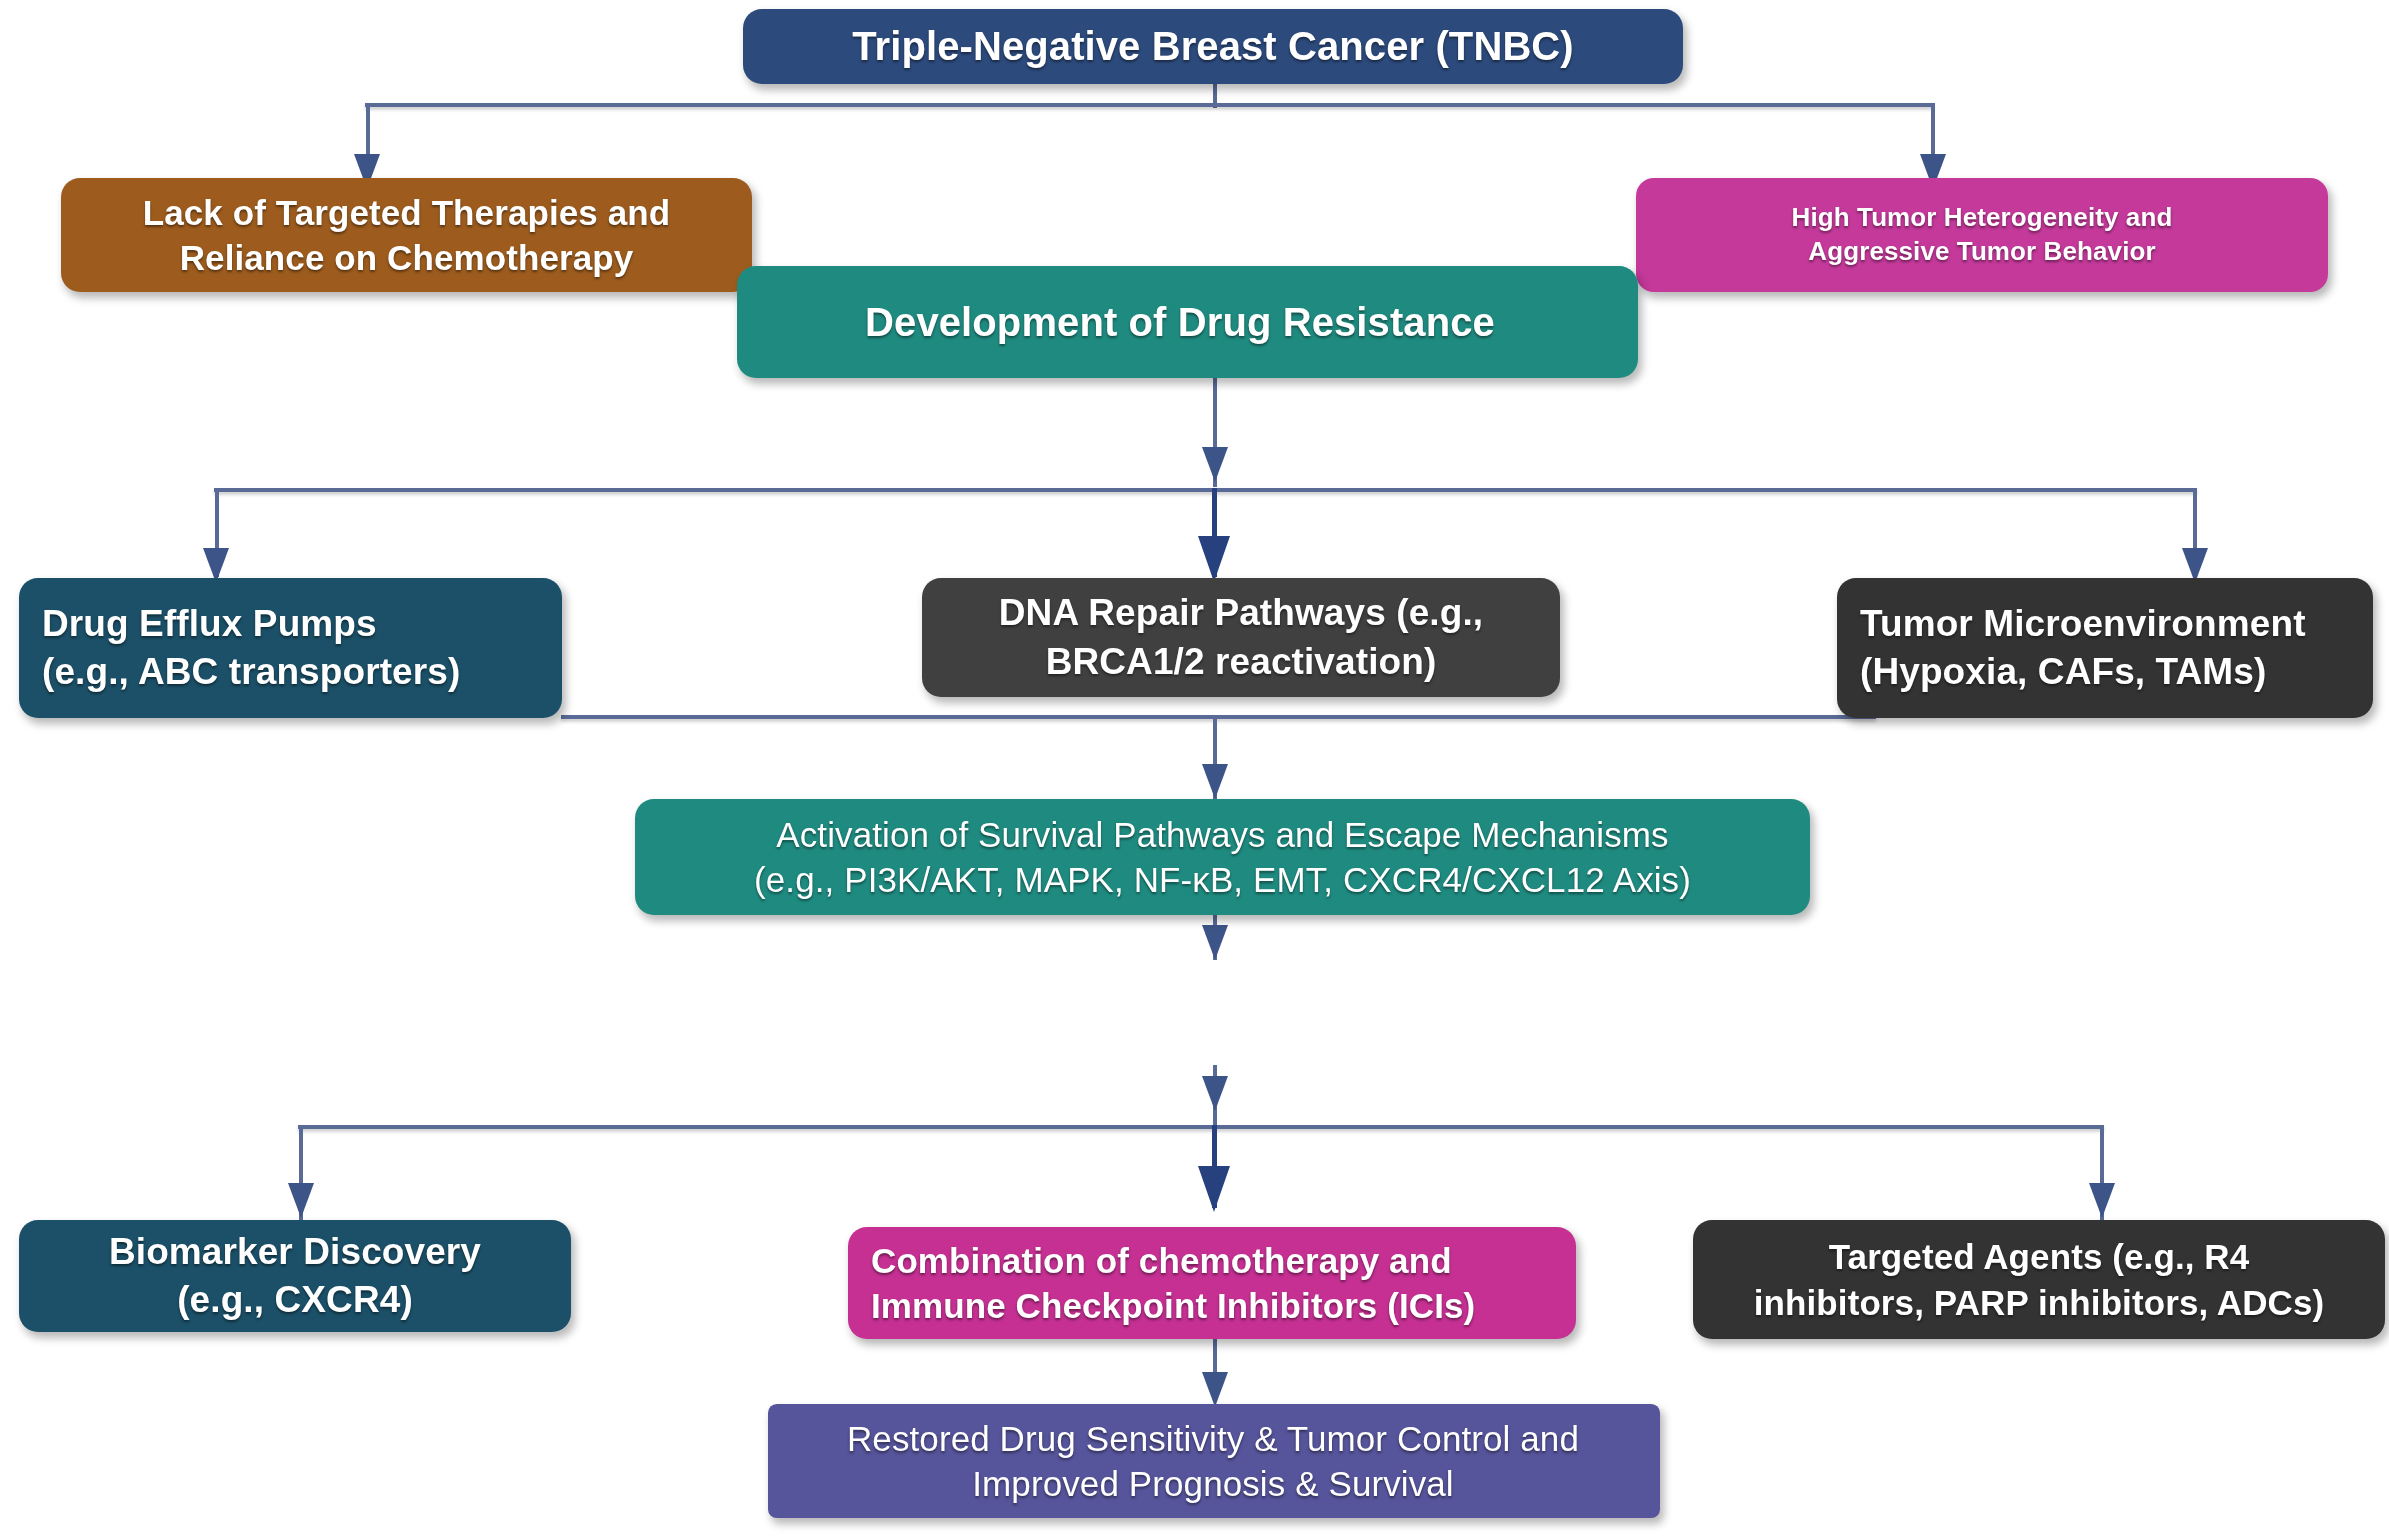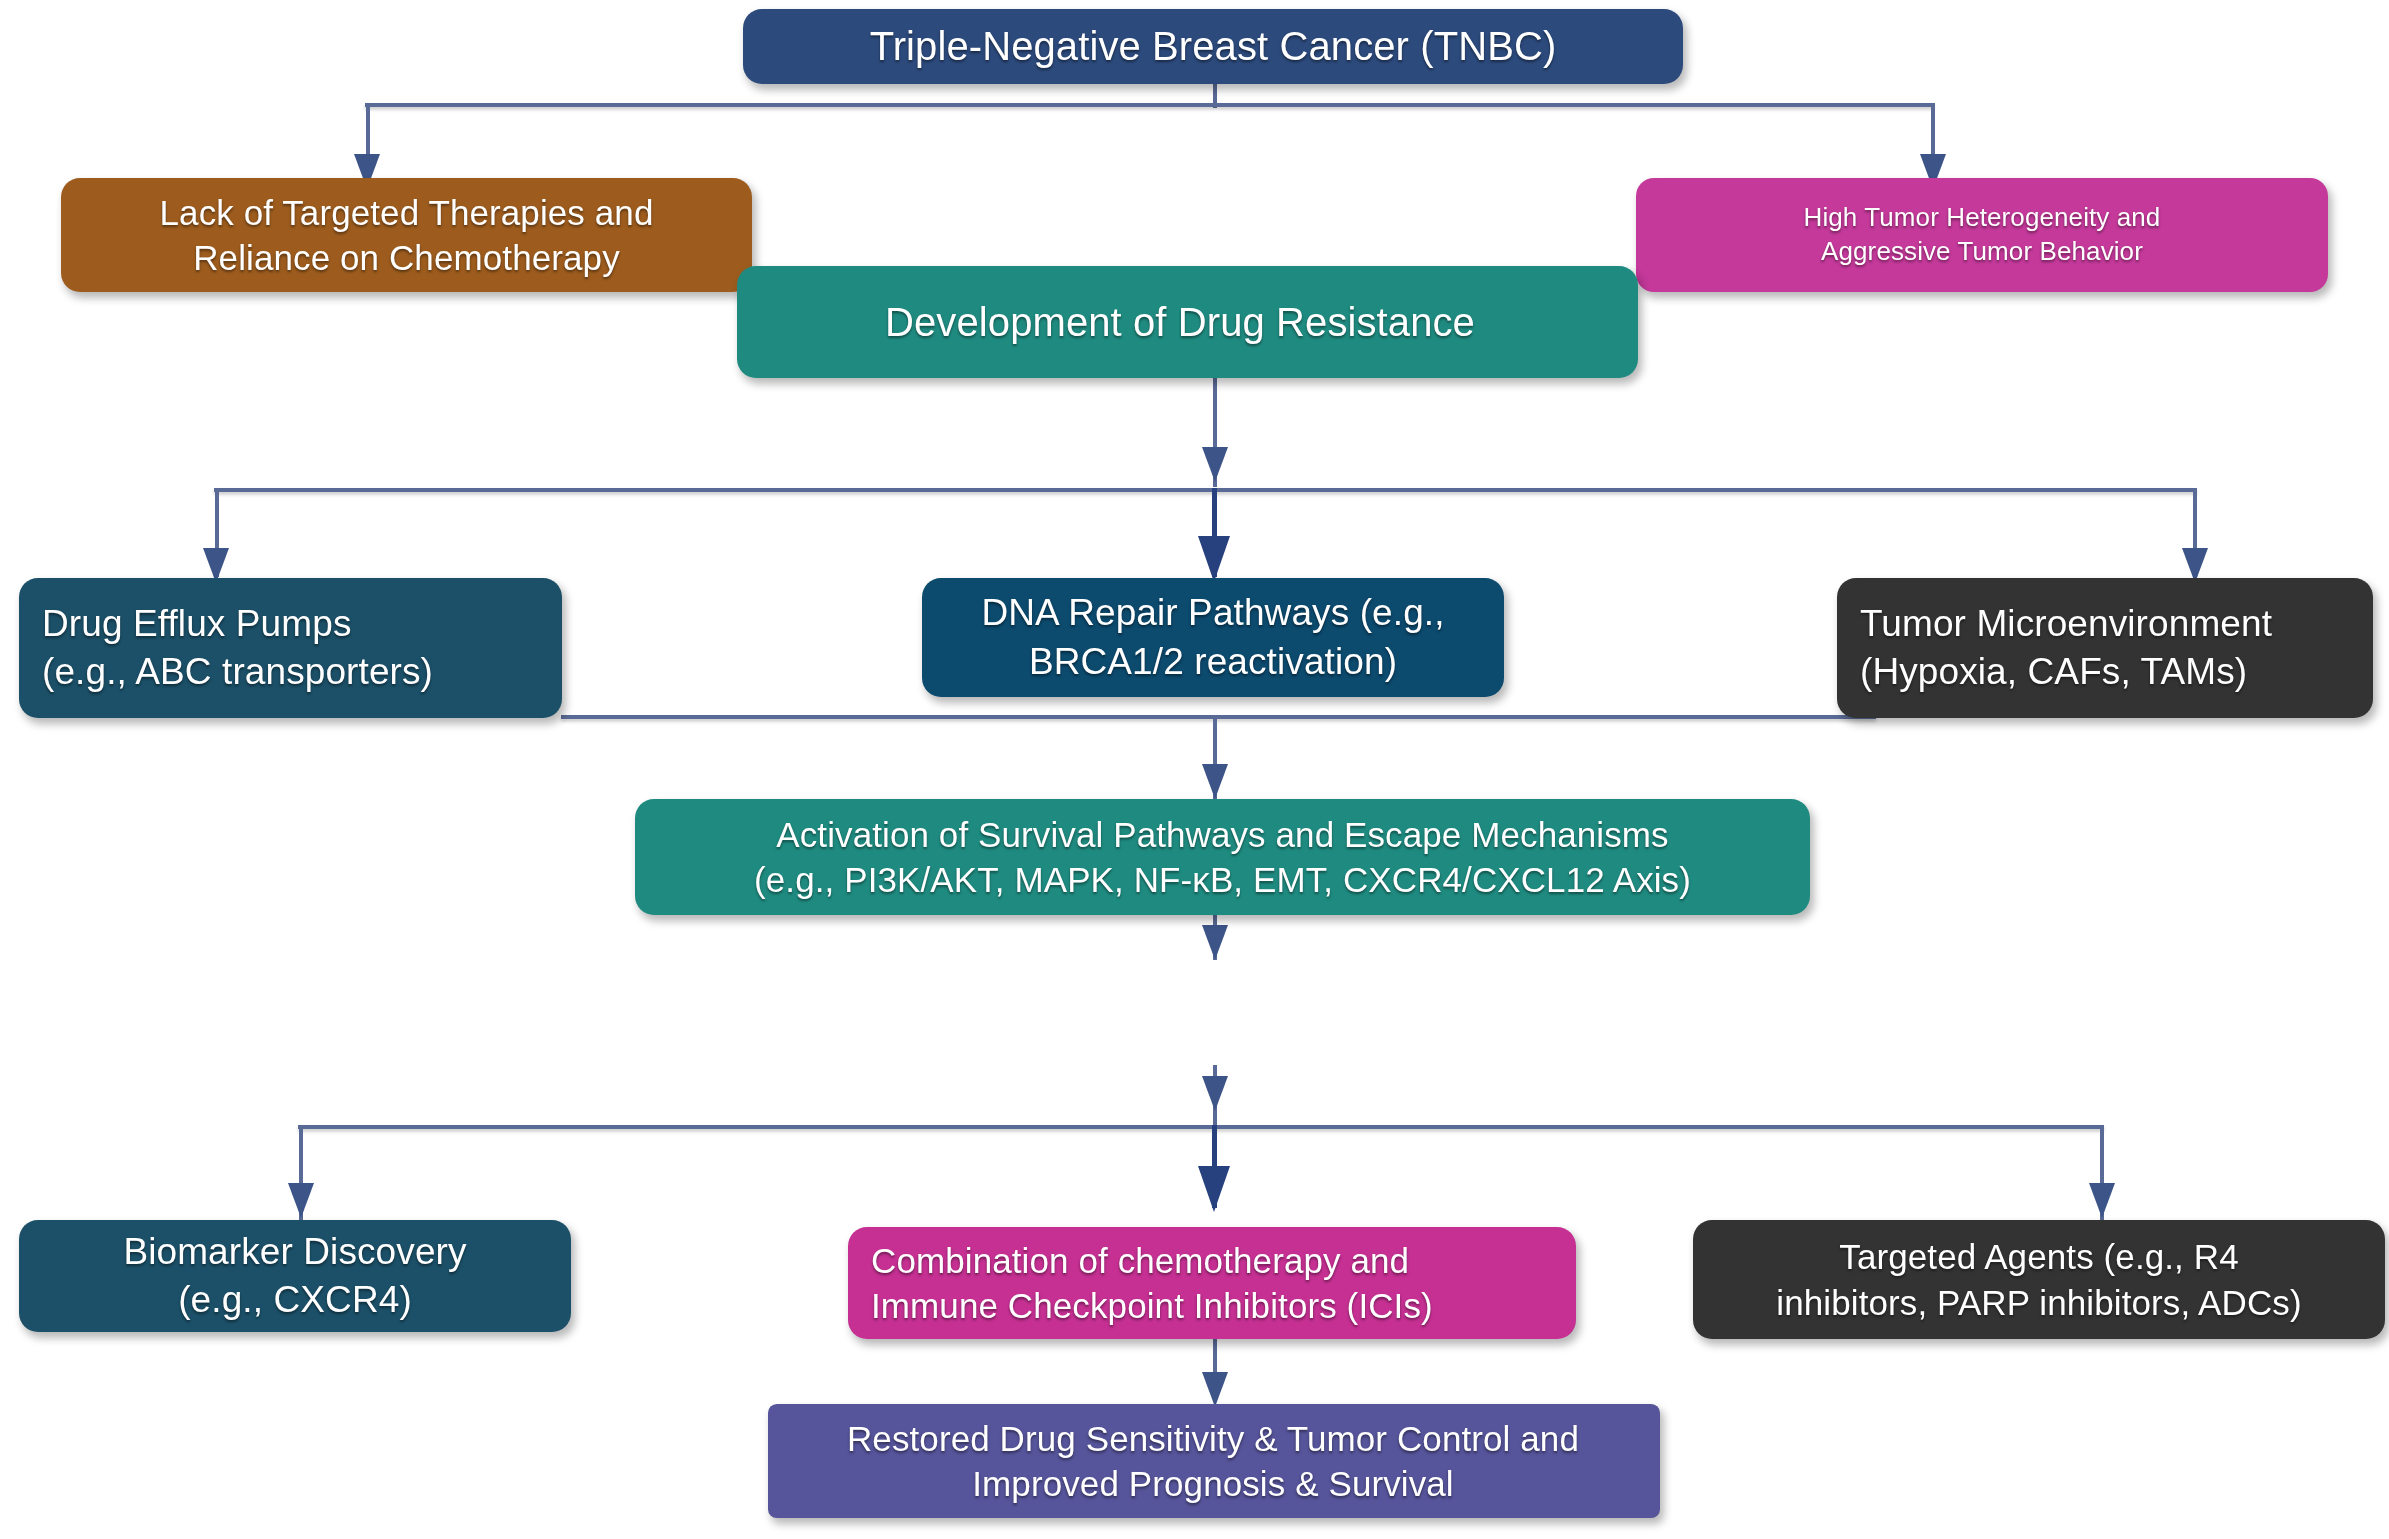--- a/index.html
+++ b/index.html
@@ -24,21 +24,21 @@
     align-items:center;
     justify-content:center;
     padding:8.8px 23px;
     line-height:1.30;
     text-shadow:0 1.8px 2.6px rgba(0,0,0,.45);
     box-shadow:3.5px 5.3px 8px rgba(0,0,0,.28);
     letter-spacing:0.1px;
     z-index:5;
   }
   .node .txt{width:100%;}
-  .bold  .txt{font-weight:normal;}
+  .bold  .txt{font-weight:bold;}
   .reg   .txt{font-weight:normal;}
   .ctr   .txt{text-align:center;}
   .lft   .txt{text-align:left;}
 
   
   .hline{
     position:absolute;
     height:4.4px;
     background:#5a6a96;
     box-shadow:0 2.6px 3.5px rgba(0,0,0,.22);
@@ -129,21 +129,21 @@
     <div class="txt"><span>Development of Drug Resistance</span></div>
   </div>
 
   <div class="node bold lft" style="left:19px; top:578px; width:543px; height:140px; background:#1b5068; font-size:37px;">
     <div class="txt">
       <div>Drug Efflux Pumps</div>
       <div>(e.g., ABC transporters)</div>
     </div>
   </div>
 
-  <div class="node bold ctr" style="left:922px; top:578px; width:582px; height:119px; background:#0c4a6e; font-size:37px;">
+  <div class="node bold ctr" style="left:922px; top:578px; width:638px; height:119px; background:#404040; font-size:37px;">
     <div class="txt">
       <div>DNA Repair Pathways (e.g.,</div>
       <div>BRCA1/2 reactivation)</div>
     </div>
   </div>
 
   <div class="node bold lft" style="left:1837px; top:578px; width:536px; height:140px; background:#333333; font-size:37px;">
     <div class="txt">
       <div>Tumor Microenvironment</div>
       <div>(Hypoxia, CAFs, TAMs)</div>

